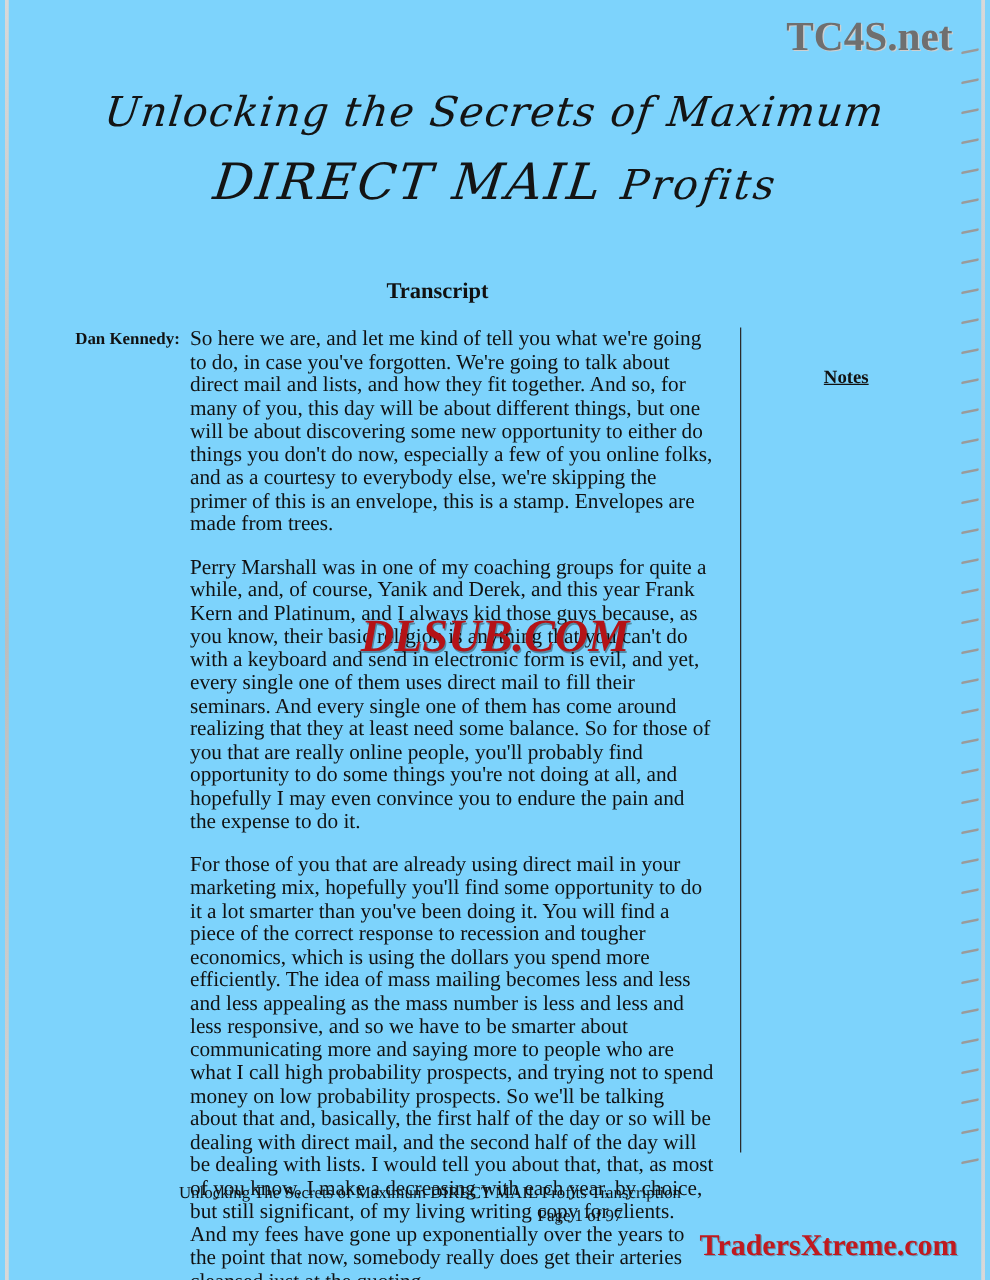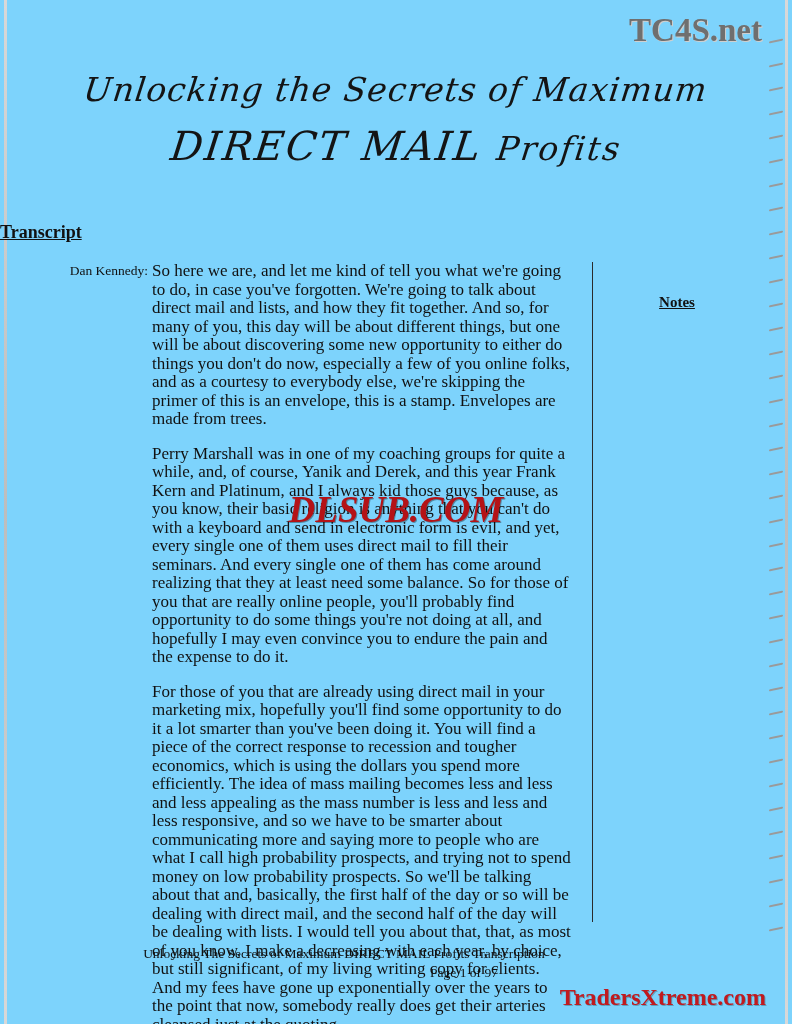--- a/index.html
+++ b/index.html
@@ -97,41 +97,42 @@
   }
   .title-line2 .small {
     font-size: 33px;
   }
 
   .transcript-label {
     position: absolute;
     left: 0;
     top: 222px;
     width: 700px;
+    text-align: center;
     font-family: "Liberation Serif", serif;
     font-weight: bold;
     font-size: 18px;
-    text-decoration: underline;
   }
 
   
   .content {
     position: absolute;
     left: 56px;
     top: 262px;
     width: 690px;
   }
   .speaker {
     position: absolute;
     left: 0;
     top: 0;
     width: 92px;
     font-size: 13.5px;
-    text-align: right;
+    text-align: center;
     line-height: 17px;
+    font-weight: bold;
   }
   .body-col {
     position: absolute;
     left: 96px;
     top: 0;
     width: 420px;
     font-size: 17px;
     line-height: 18.5px;
     text-align: left;
   }

